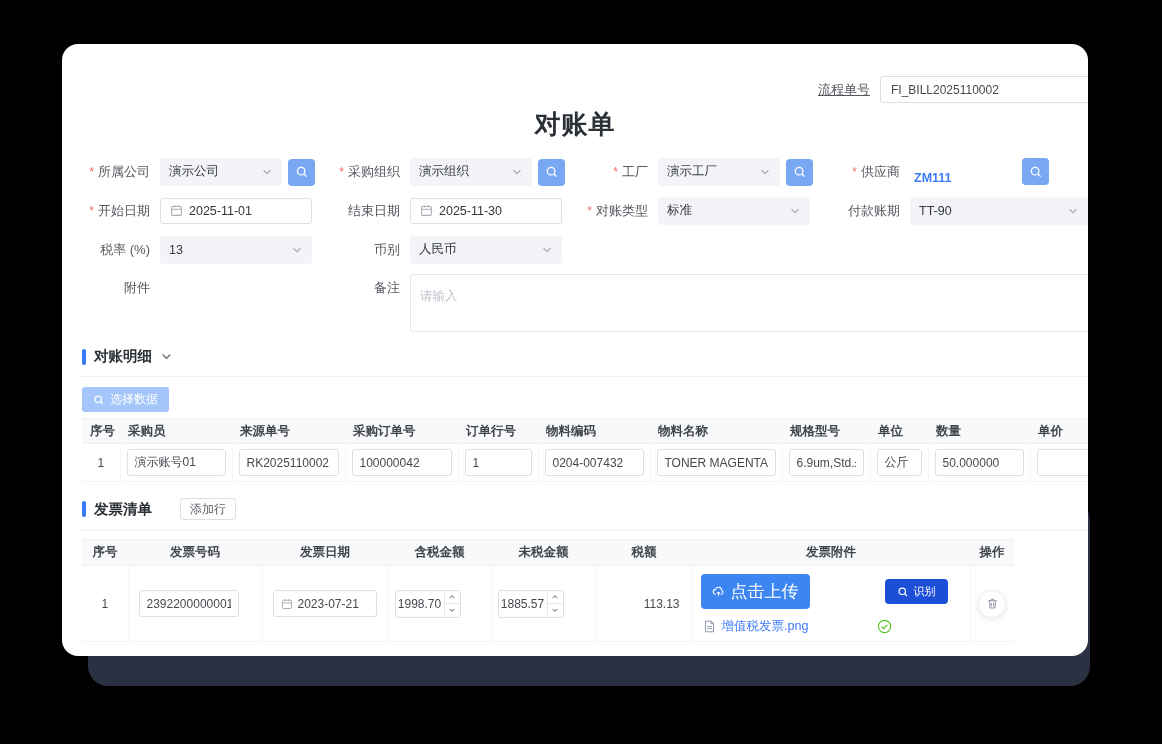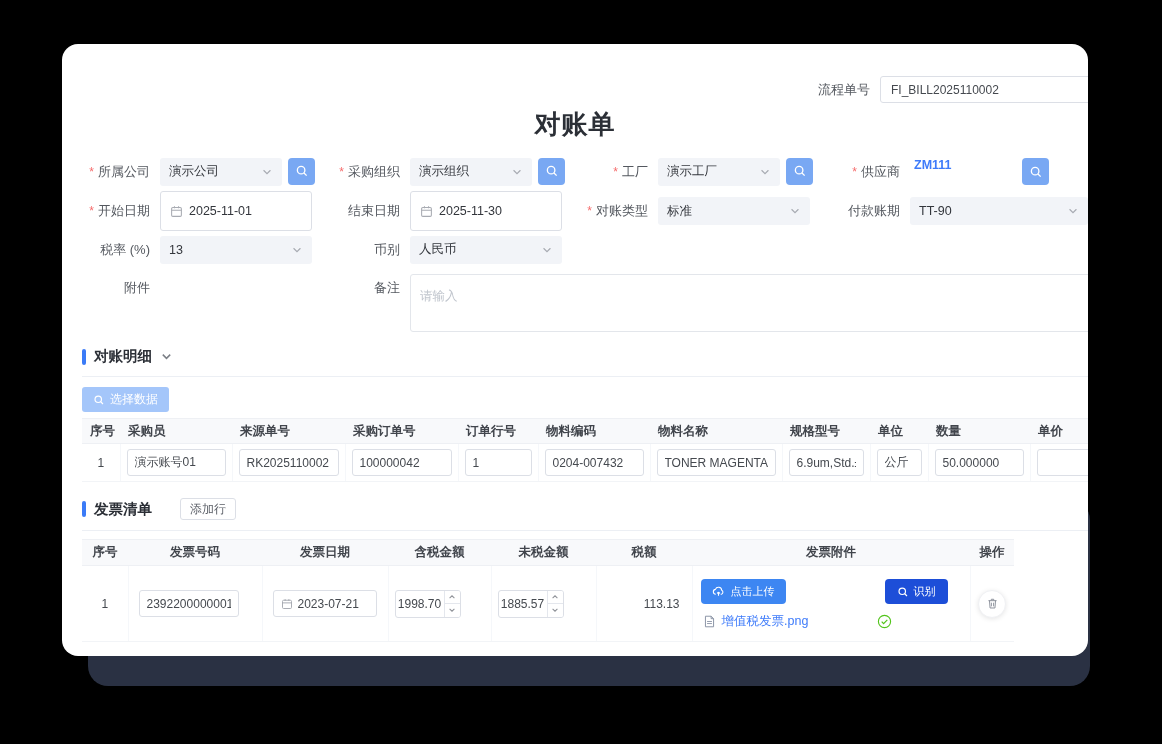--- a/index.html
+++ b/index.html
@@ -3,40 +3,40 @@
 <meta charset="utf-8">
 <style>
   * { margin:0; padding:0; box-sizing:border-box; }
   html,body { width:1162px; height:744px; background:#000; font-family:"Liberation Sans","DejaVu Sans",sans-serif; }
   .stage { position:relative; width:1162px; height:744px; overflow:hidden; }
   .shadow-layer { position:absolute; left:88px; top:500px; width:1002px; height:186px; background:#2A3143; border-radius:20px; }
   .card { position:absolute; left:62px; top:44px; width:1026px; height:612px; background:#fff; border-radius:16px; overflow:hidden; }
 
   
   .flow-row { position:absolute; top:32px; left:756px; right:-3px; display:flex; align-items:center; gap:10px; z-index:2; }
-  .flow-label { font-size:13px; color:#54585F; white-space:nowrap; }
+  .flow-label { font-size:13px; color:#54585F; white-space:nowrap;text-decoration:underline; }
   .flow-input { flex:1; height:27px; border:1px solid #DCDFE6; border-radius:3px; background:#fff;
                 font:12px "Liberation Sans",sans-serif; color:#45494F; padding:0 10px; outline:none; }
   .title { padding-top:42px; text-align:center; font-size:26px; font-weight:700; color:#2B2F36; line-height:34px; letter-spacing:1px;margin-top:21px; }
 
   
   .form { margin:11px 0 0 20px; }
   .frow { display:grid; grid-template-columns:78px 160px 90px 160px 88px 160px 92px minmax(0,1fr);
           align-items:center; height:39px; }
   .frow5 { display:grid; grid-template-columns:78px 160px 90px 160px 88px 160px 92px minmax(0,1fr);
            align-items:flex-start; margin-top:5px; height:64px; }
   .lbl { text-align:right; padding-right:10px; font-size:13px; color:#54585F; white-space:nowrap; line-height:28px; }
   .lbl.req::before { content:"*"; color:#F56C6C; margin-right:4px; font-size:12px; }
   .lbl.b { font-weight:700; color:#2F3237; }
-  .fld { display:flex; align-items:flex-start; }
+  .fld { display:flex; align-items:flex-end; }
   .sel { height:28px; background:#F2F4F8; border-radius:3px; display:flex; align-items:center;
          justify-content:space-between; padding:0 9px; font-size:12.5px; color:#33363C; width:152px; cursor:pointer; }
   .sel.sm { width:122px; }
   .sel.bleed { width:200px; }
-  .inp { height:40px; border:1px solid #DCDFE6; border-radius:3px; background:#fff; display:flex;
+  .inp { height:26px; border:1px solid #DCDFE6; border-radius:3px; background:#fff; display:flex;
          align-items:center; padding:0 9px; font-size:12.5px; color:#33363C; width:152px; gap:6px; }
   .inp input, .cinp input { border:none; outline:none; background:transparent; width:100%;
          font:inherit; color:inherit; padding:0; }
   .search-btn { width:27px; height:27px; border:none; background:#79A8F3; border-radius:4px; margin-left:6px;
          display:inline-flex; align-items:center; justify-content:center; cursor:pointer; flex:none; }
   .supplier-val { color:#3E7BFA; font-size:12.5px; width:106px; padding-left:4px; font-weight:600; }
   .remark-area { grid-column:4 / -1; width:calc(100% + 22px); height:58px; border:1px solid #E3E6EB;
          border-radius:3px; resize:none; padding:13px 9px; font:12.5px "Liberation Sans",sans-serif;
          color:#33363C; outline:none; }
   .remark-area::placeholder { color:#BFC4CC; }
@@ -72,21 +72,21 @@
   
   .numbox { display:inline-flex; height:28px; border:1px solid #DCDFE6; border-radius:3px; background:#fff;
             overflow:hidden; vertical-align:middle; }
   .numval { width:48px; display:flex; align-items:center; justify-content:center; font-size:12px; color:#45494F; }
   .steps { width:16px; border-left:1px solid #E4E7ED; display:flex; flex-direction:column; }
   .step { flex:1; display:flex; align-items:center; justify-content:center; color:#909399; cursor:pointer; background:#fff; }
   .step.up { border-bottom:1px solid #E4E7ED; }
 
   
   .attach-top { display:flex; align-items:center; margin:2px 2px 9px 2px; }
-  .upload-btn { height:25px; background:#3D86F2; color:#fff; border:none; border-radius:4px; font-size:11px;
+  .upload-btn { height:35px; background:#3D86F2; color:#fff; border:none; border-radius:4px; font-size:17px;
                 padding:0 11px; display:inline-flex; align-items:center; gap:6px; cursor:pointer; }
   .ocr-btn { height:25px; background:#1d4ed8; color:#fff; border:none; border-radius:4px; font-size:11px;
              padding:0 12px; display:inline-flex; align-items:center; gap:5px; cursor:pointer; margin-left:auto; margin-right:14px; }
   .attach-file { display:flex; align-items:center; gap:6px; margin-left:4px; }
   .file-link { color:#3E7BFA; font-size:12.5px; cursor:pointer; }
   .check-wrap { margin-left:auto; margin-right:72px; display:inline-flex; }
   .trash-btn { width:28px; height:28px; border-radius:50%; background:#fff; border:1px solid #F0F1F4;
                box-shadow:0 1px 5px rgba(0,0,0,.10); display:inline-flex; align-items:center;
                justify-content:center; cursor:pointer; }
 

